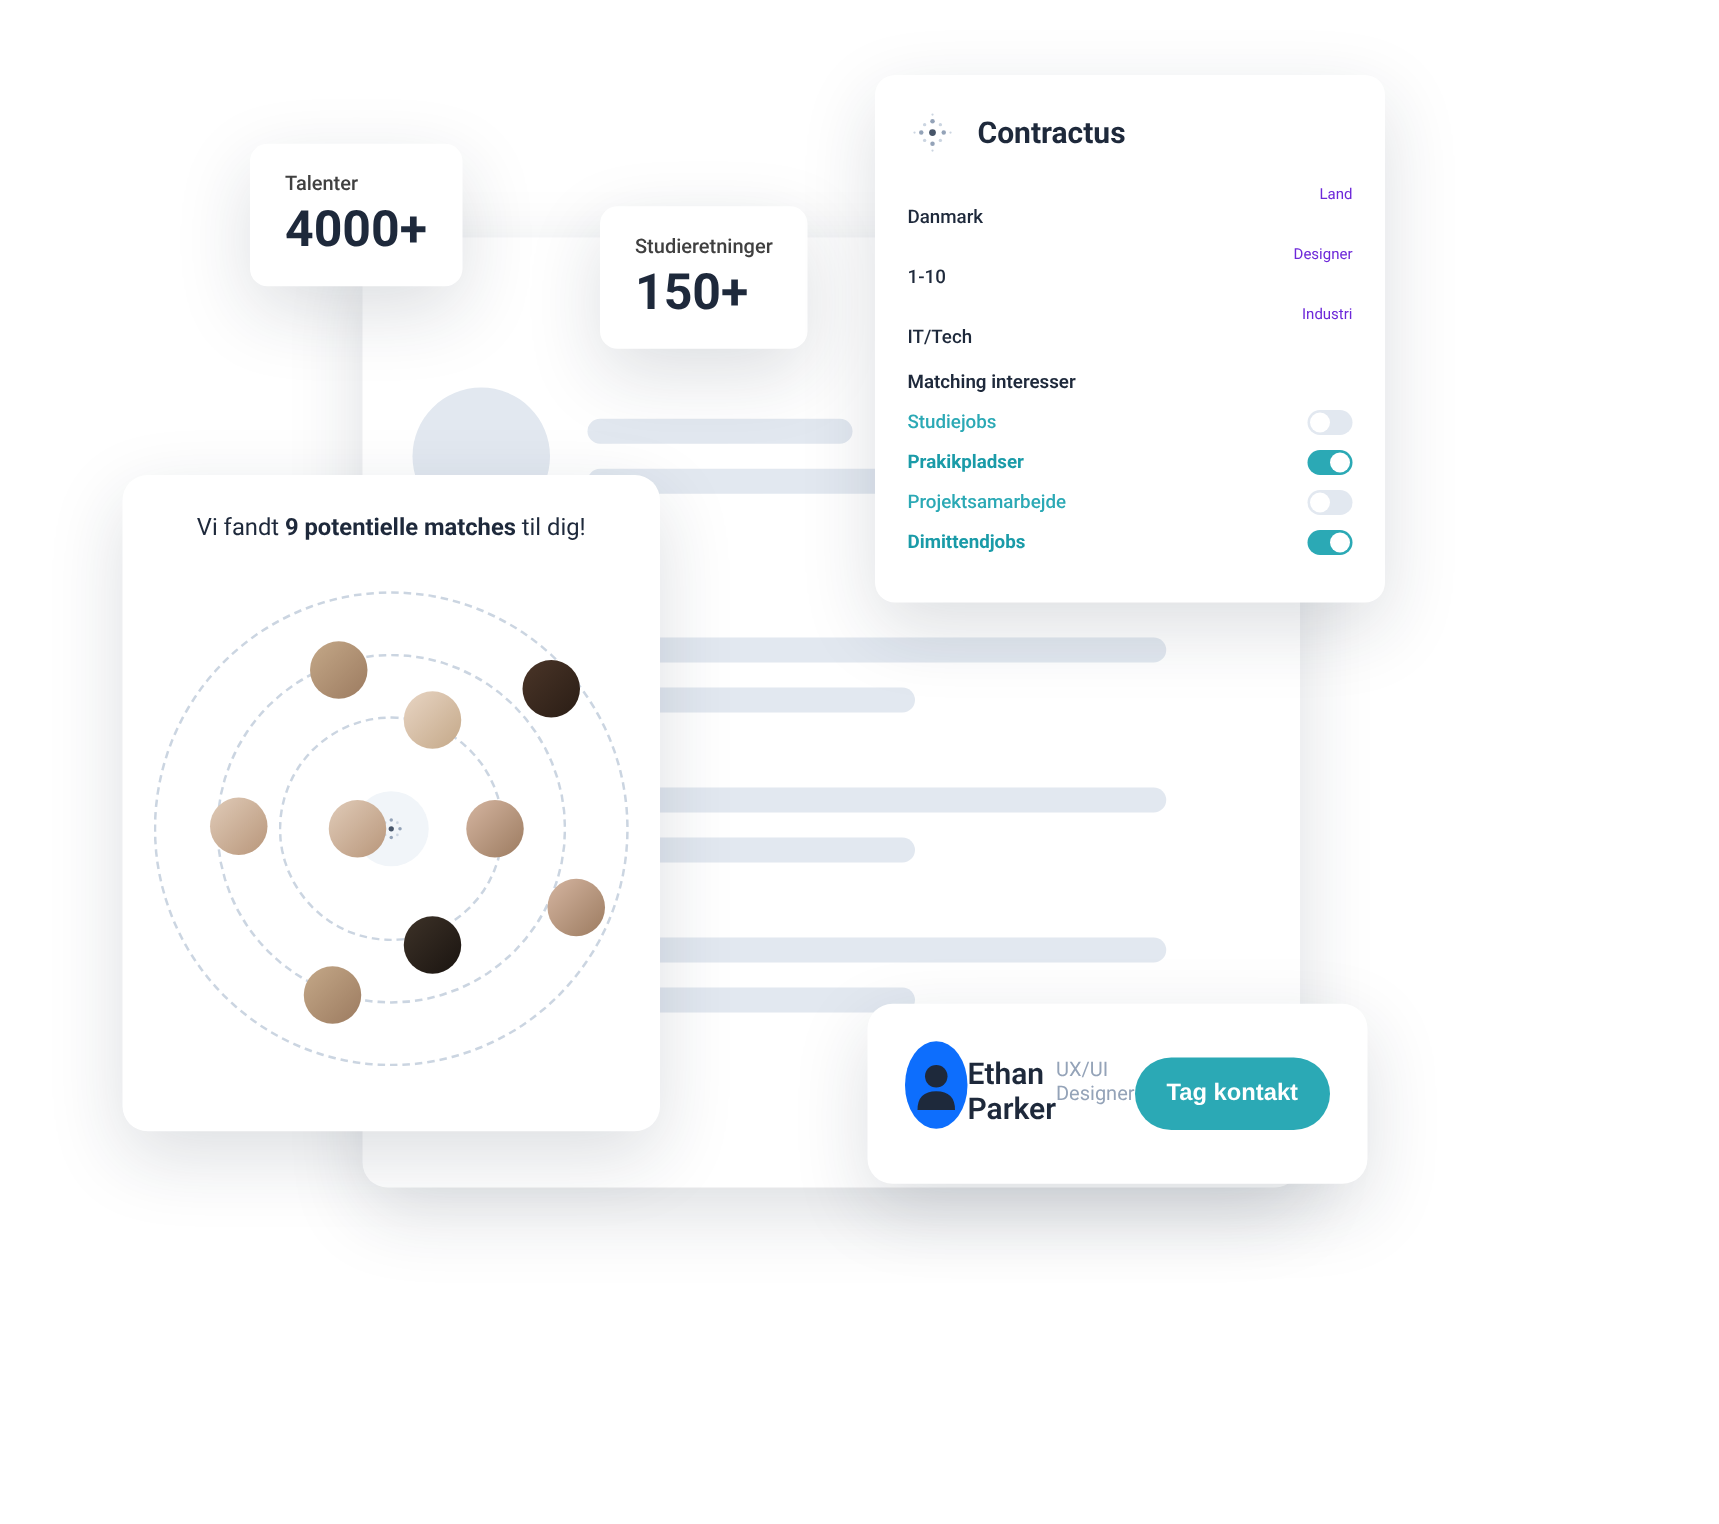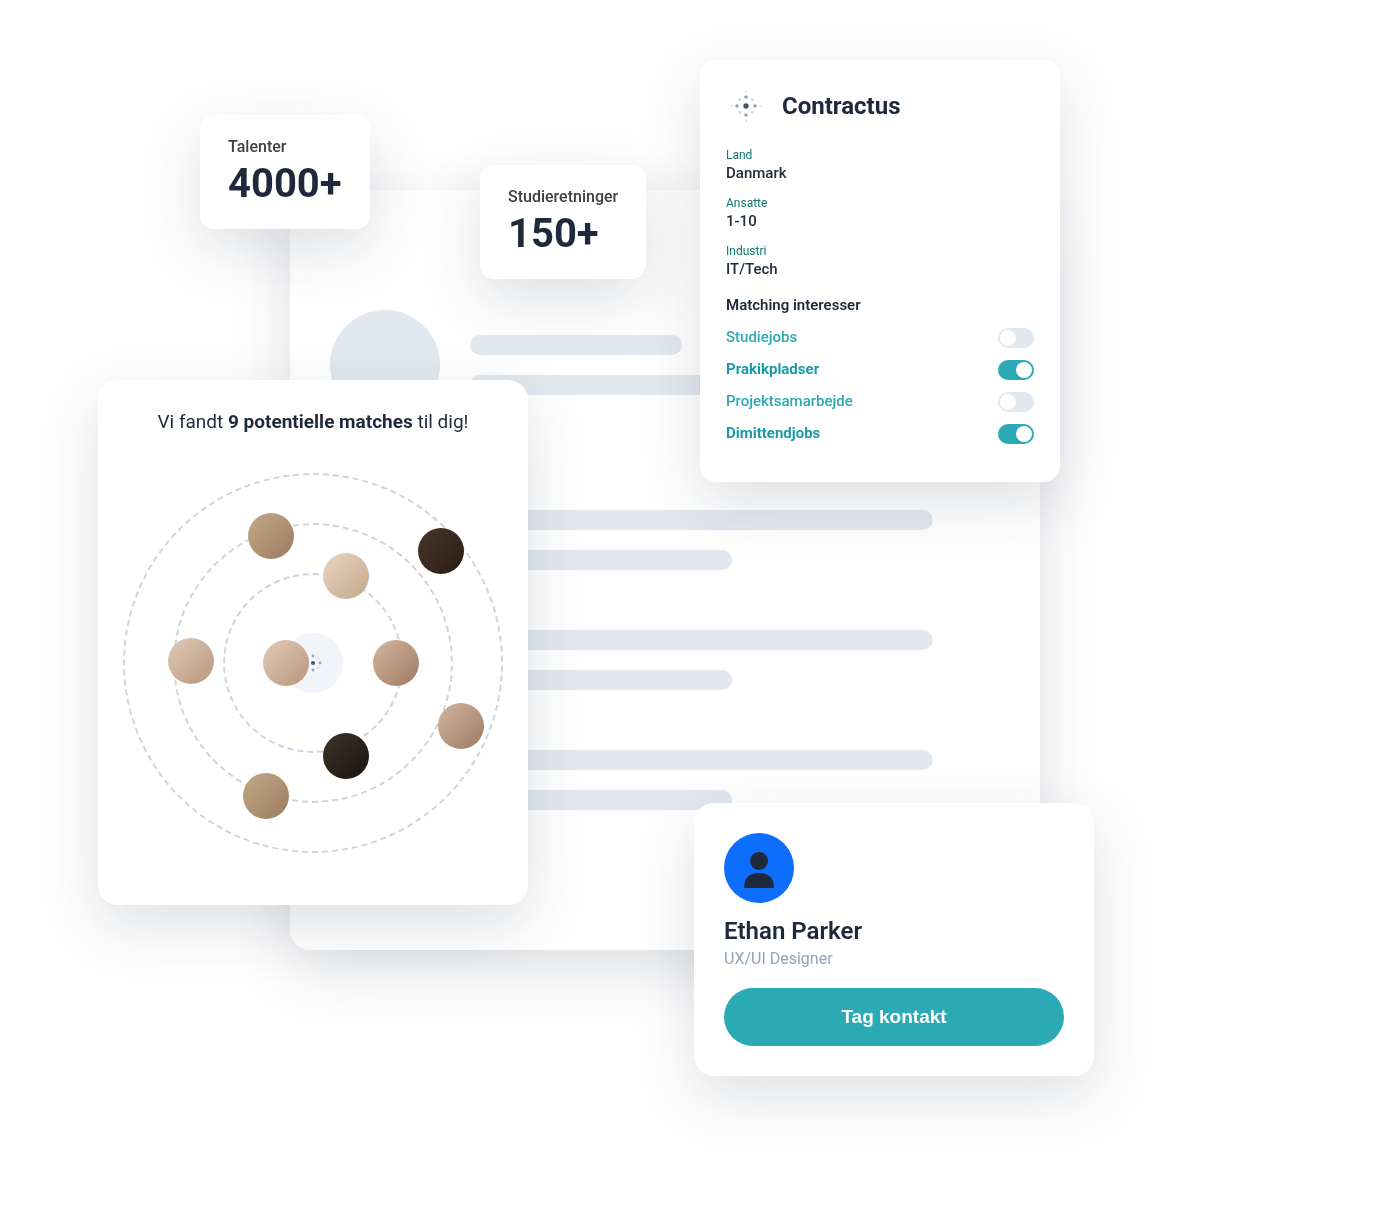--- a/index.html
+++ b/index.html
@@ -97,21 +97,21 @@
     .stat-studieretninger {
       left: 480px;
       top: 165px;
     }
 
     
     .company-card {
       position: absolute;
       left: 700px;
       top: 60px;
-      width: 360px;
+      width: 408px;
       background: #ffffff;
       border-radius: 16px;
       box-shadow: 0 20px 60px rgba(30, 41, 59, 0.15);
       padding: 26px;
     }
     .company-header {
       display: flex;
       align-items: center;
       gap: 16px;
       margin-bottom: 22px;
@@ -126,22 +126,23 @@
     .company-name {
       font-size: 24px;
       font-weight: 700;
       color: #1e293b;
     }
     .company-field {
       margin-bottom: 14px;
     }
     .company-field-label {
       font-size: 12px;
-      color: #0f766e;
+      color: #6d28d9;
       margin-bottom: 2px;
+      text-align: right;
     }
     .company-field-value {
       font-size: 15px;
       color: #1e293b;
       font-weight: 500;
     }
     .interests-title {
       font-size: 15px;
       color: #1e293b;
       font-weight: 600;
@@ -258,21 +259,21 @@
     .profile-card {
       position: absolute;
       left: 694px;
       top: 803px;
       width: 400px;
       background: #ffffff;
       border-radius: 20px;
       box-shadow: 0 20px 60px rgba(30, 41, 59, 0.15);
       padding: 30px;
       display: flex;
-      flex-direction: column;
+      align-items: center;
     }
     .profile-avatar {
       width: 70px;
       height: 70px;
       border-radius: 50%;
       background: #0d6efd;
       margin-bottom: 14px;
       display: flex;
       align-items: center;
       justify-content: center;
@@ -364,21 +365,21 @@
         </svg>
       </div>
       <div class="company-name">Contractus</div>
     </div>
 
     <div class="company-field">
       <div class="company-field-label">Land</div>
       <div class="company-field-value">Danmark</div>
     </div>
     <div class="company-field">
-      <div class="company-field-label">Ansatte</div>
+      <div class="company-field-label">Designer</div>
       <div class="company-field-value">1-10</div>
     </div>
     <div class="company-field">
       <div class="company-field-label">Industri</div>
       <div class="company-field-value">IT/Tech</div>
     </div>
 
     <div class="interests-title">Matching interesser</div>
 
     <div class="interest-row">

